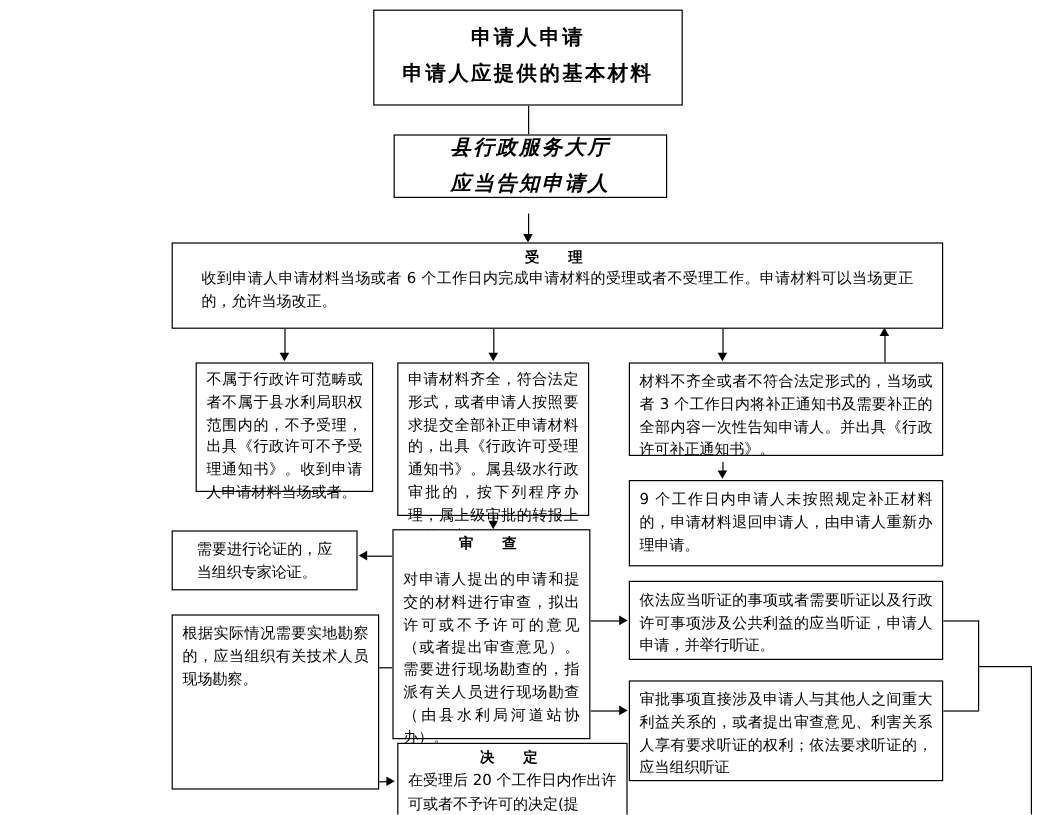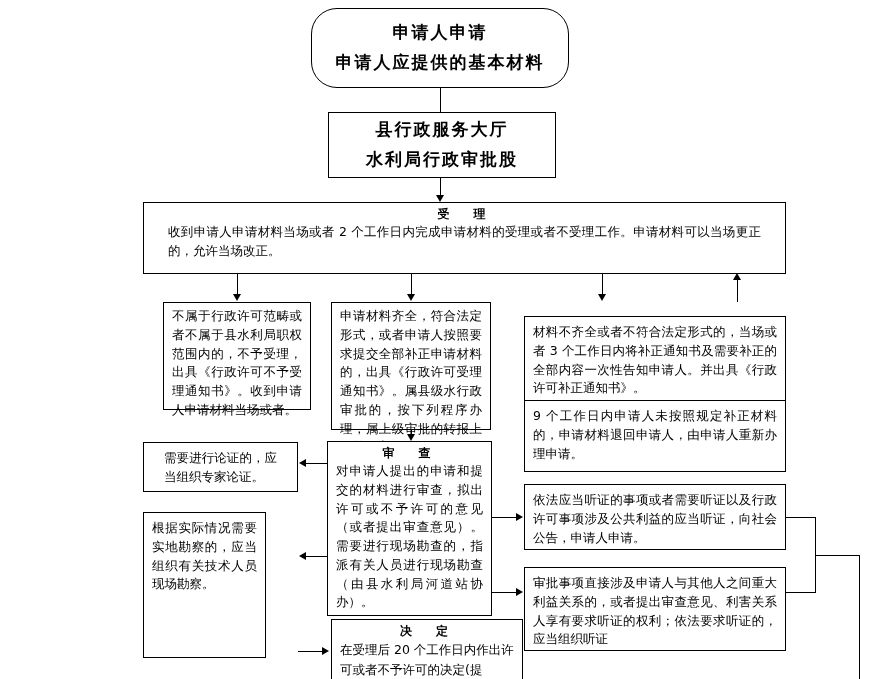--- a/index.html
+++ b/index.html
@@ -95,66 +95,66 @@
     border-top: 4px solid transparent;
     border-bottom: 4px solid transparent;
     border-left: 7px solid #000000;
   }
 </style>
 </head>
 <body>
 
 <div id="canvas">
 
-  <div class="node stacked" style="left:311px; top:8px; width:258px; height:80px;border-radius:26px;">
+  <div class="node stacked" style="left:311px; top:8px; width:258px; height:80px;">
     <div class="line">申请人申请</div>
     <div class="line">申请人应提供的基本材料</div>
   </div>
 
-  <div class="node stacked" style="left:328px; top:112px; width:228px; height:66px;">
+  <div class="node stacked" style="left:328px; top:112px; width:228px; height:53px;font-style:italic;">
     <div class="line">县行政服务大厅</div>
-    <div class="line">水利局行政审批股</div>
+    <div class="line">应当告知申请人</div>
   </div>
 
   <div class="node" style="left:143px; top:202px; width:643px; height:72px; padding:2px 4px;">
     <div class="big-center">受　理</div>
-    <div class="body-text" style="padding:0 20px;">收到申请人申请材料当场或者 2 个工作日内完成申请材料的受理或者不受理工作。申请材料可以当场更正的，允许当场改正。</div>
+    <div class="body-text" style="padding:0 20px;">收到申请人申请材料当场或者 6 个工作日内完成申请材料的受理或者不受理工作。申请材料可以当场更正的，允许当场改正。</div>
   </div>
 
   <div class="node" style="left:163px; top:302px; width:148px; height:108px; padding:4px 2px;">
     <div class="body-text">不属于行政许可范畴或者不属于县水利局职权范围内的，不予受理，出具《行政许可不予受理通知书》。收到申请人申请材料当场或者。</div>
   </div>
 
   <div class="node" style="left:331px; top:302px; width:160px; height:128px; padding:4px 2px;">
     <div class="body-text">申请材料齐全，符合法定形式，或者申请人按照要求提交全部补正申请材料的，出具《行政许可受理通知书》。属县级水行政审批的，按下列程序办理，属上级审批的转报上级单位审批。</div>
   </div>
 
-  <div class="node" style="left:524px; top:316px; width:262px; height:89px; padding:6px 2px;">
+  <div class="node" style="left:524px; top:302px; width:262px; height:78px; padding:6px 2px;">
     <div class="body-text">材料不齐全或者不符合法定形式的，当场或者 3 个工作日内将补正通知书及需要补正的全部内容一次性告知申请人。并出具《行政许可补正通知书》。</div>
   </div>
 
   <div class="node" style="left:524px; top:400px; width:262px; height:72px; padding:6px 2px;">
     <div class="body-text">9 个工作日内申请人未按照规定补正材料的，申请材料退回申请人，由申请人重新办理申请。</div>
   </div>
 
-  <div class="node" style="left:327px; top:441px; width:165px; height:175px; padding:2px 2px;">
+  <div class="node" style="left:327px; top:441px; width:165px; height:175px; padding:2px 2px;gap:12px;">
     <div class="big-center">审　查</div>
     <div class="body-text">对申请人提出的申请和提交的材料进行审查，拟出许可或不予许可的意见（或者提出审查意见）。需要进行现场勘查的，指派有关人员进行现场勘查（由县水利局河道站协办）。</div>
   </div>
 
   <div class="node" style="left:143px; top:442px; width:155px; height:50px; padding:6px 14px;">
     <div class="body-text">需要进行论证的，应当组织专家论证。</div>
   </div>
 
-  <div class="node" style="left:143px; top:512px; width:123px; height:146px; padding:6px 2px;">
+  <div class="node" style="left:143px; top:512px; width:173px; height:146px; padding:6px 2px;">
     <div class="body-text">根据实际情况需要实地勘察的，应当组织有关技术人员现场勘察。</div>
   </div>
 
   <div class="node" style="left:524px; top:484px; width:262px; height:66px; padding:6px 2px;">
-    <div class="body-text">依法应当听证的事项或者需要听证以及行政许可事项涉及公共利益的应当听证，向社会公告，申请人申请。</div>
+    <div class="body-text">依法应当听证的事项或者需要听证以及行政许可事项涉及公共利益的应当听证，申请人申请，并举行听证。</div>
   </div>
 
   <div class="node" style="left:524px; top:567px; width:262px; height:84px; padding:6px 2px;">
     <div class="body-text">审批事项直接涉及申请人与其他人之间重大利益关系的，或者提出审查意见、利害关系人享有要求听证的权利；依法要求听证的，应当组织听证</div>
   </div>
 
   <div class="node" style="left:331px; top:619px; width:192px; height:70px; padding:2px 2px;">
     <div class="big-center">决　定</div>
     <div class="body-text c" style="line-height:1.6;">在受理后 20 个工作日内作出许可或者不予许可的决定(提</div>
   </div>

